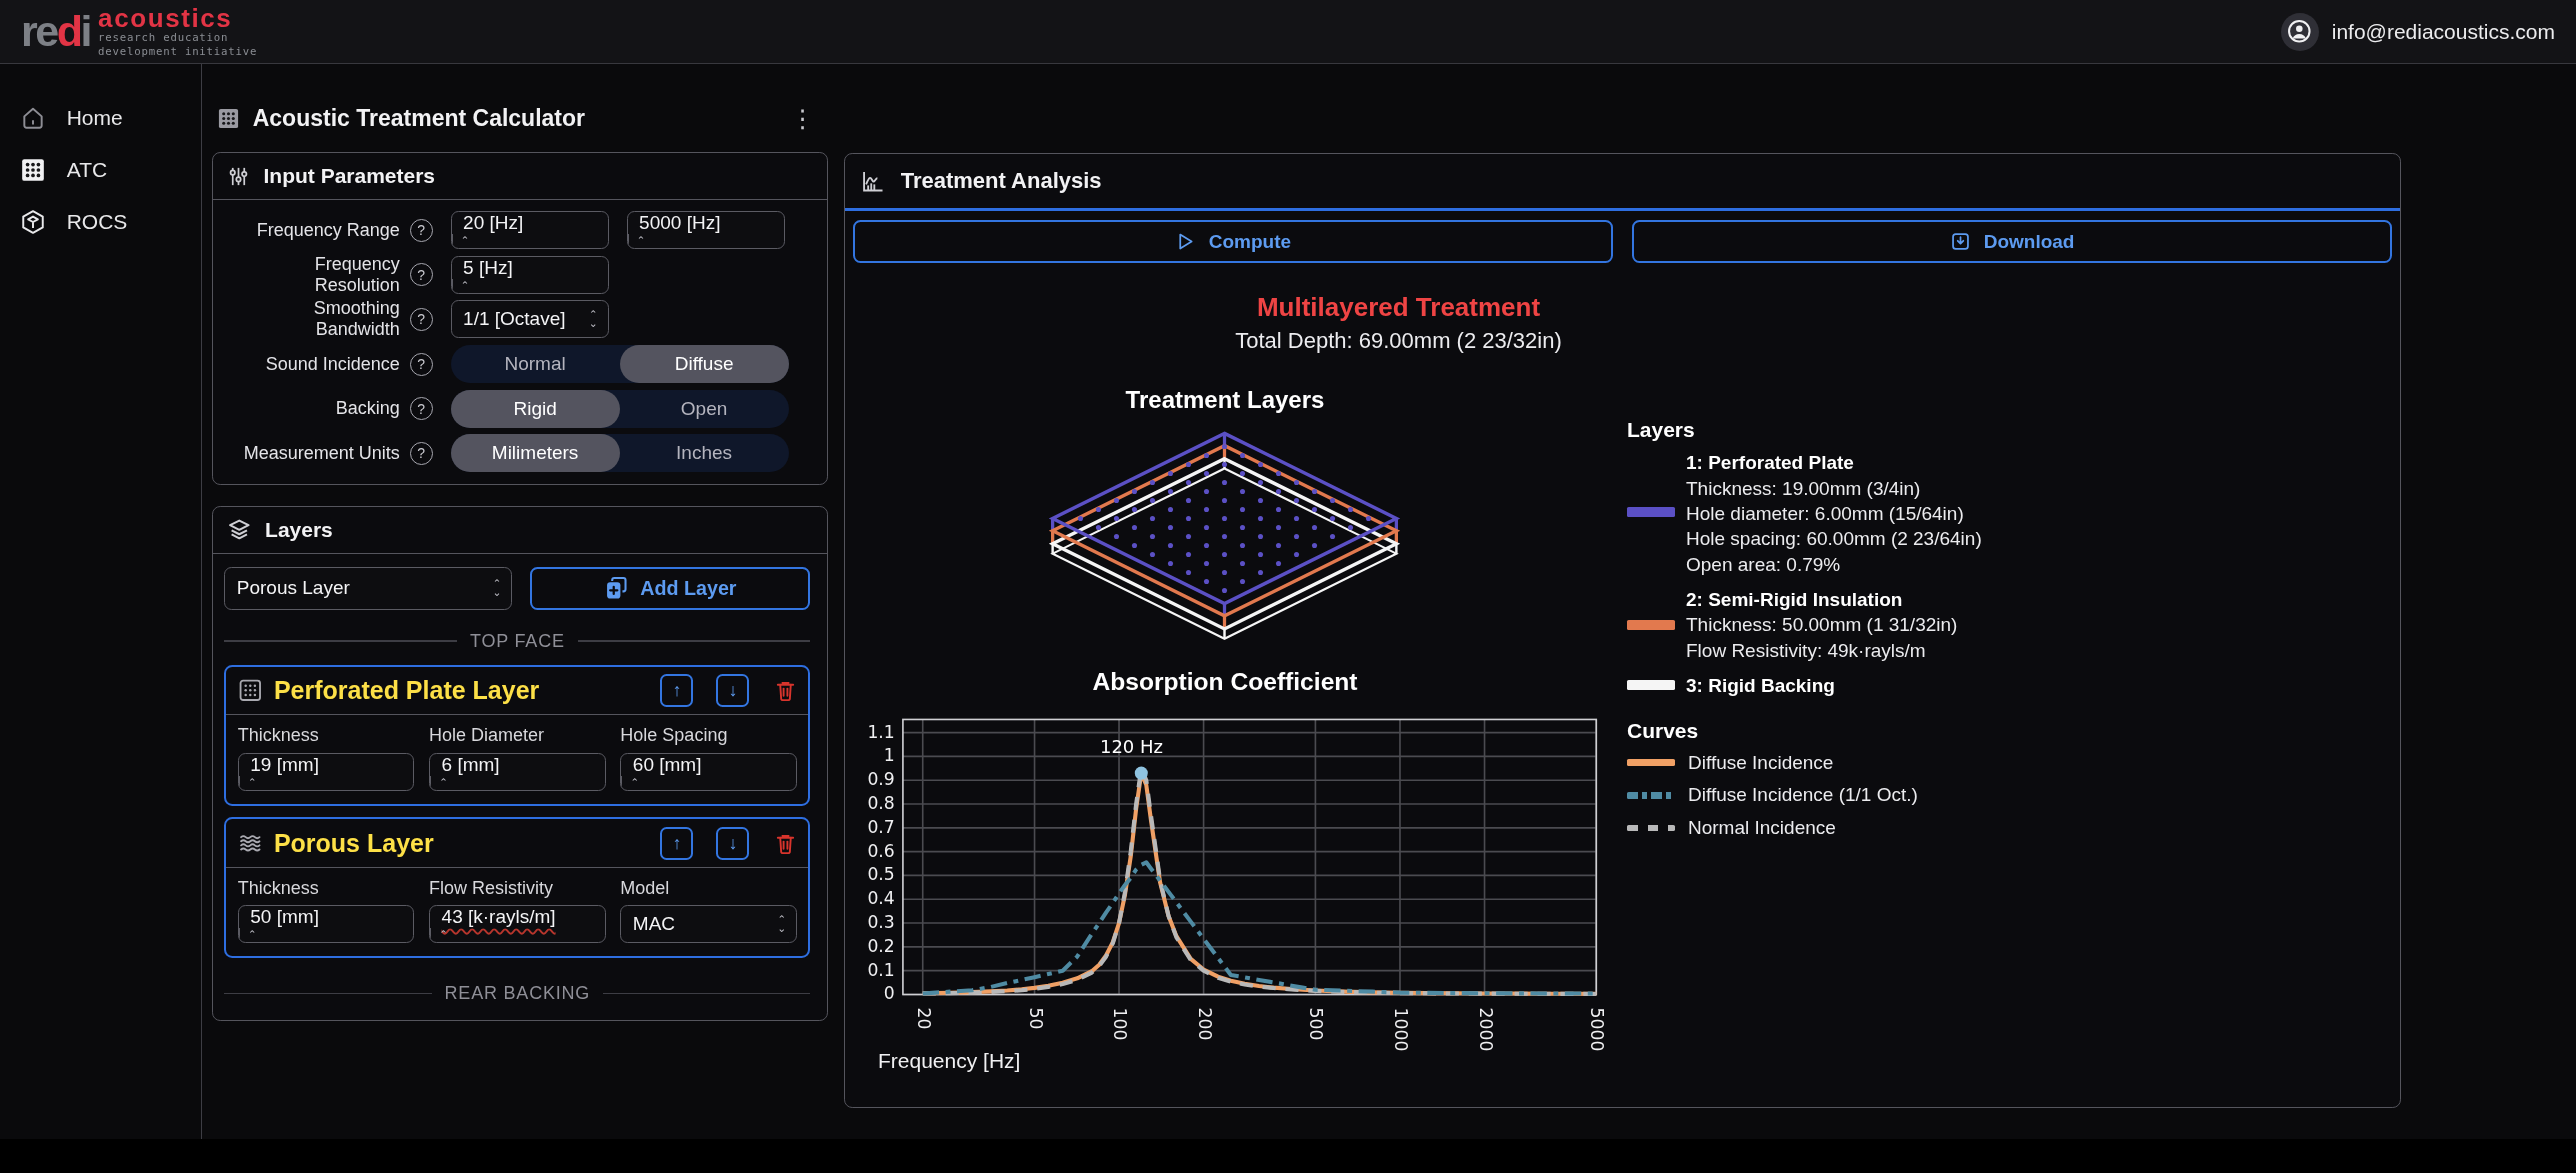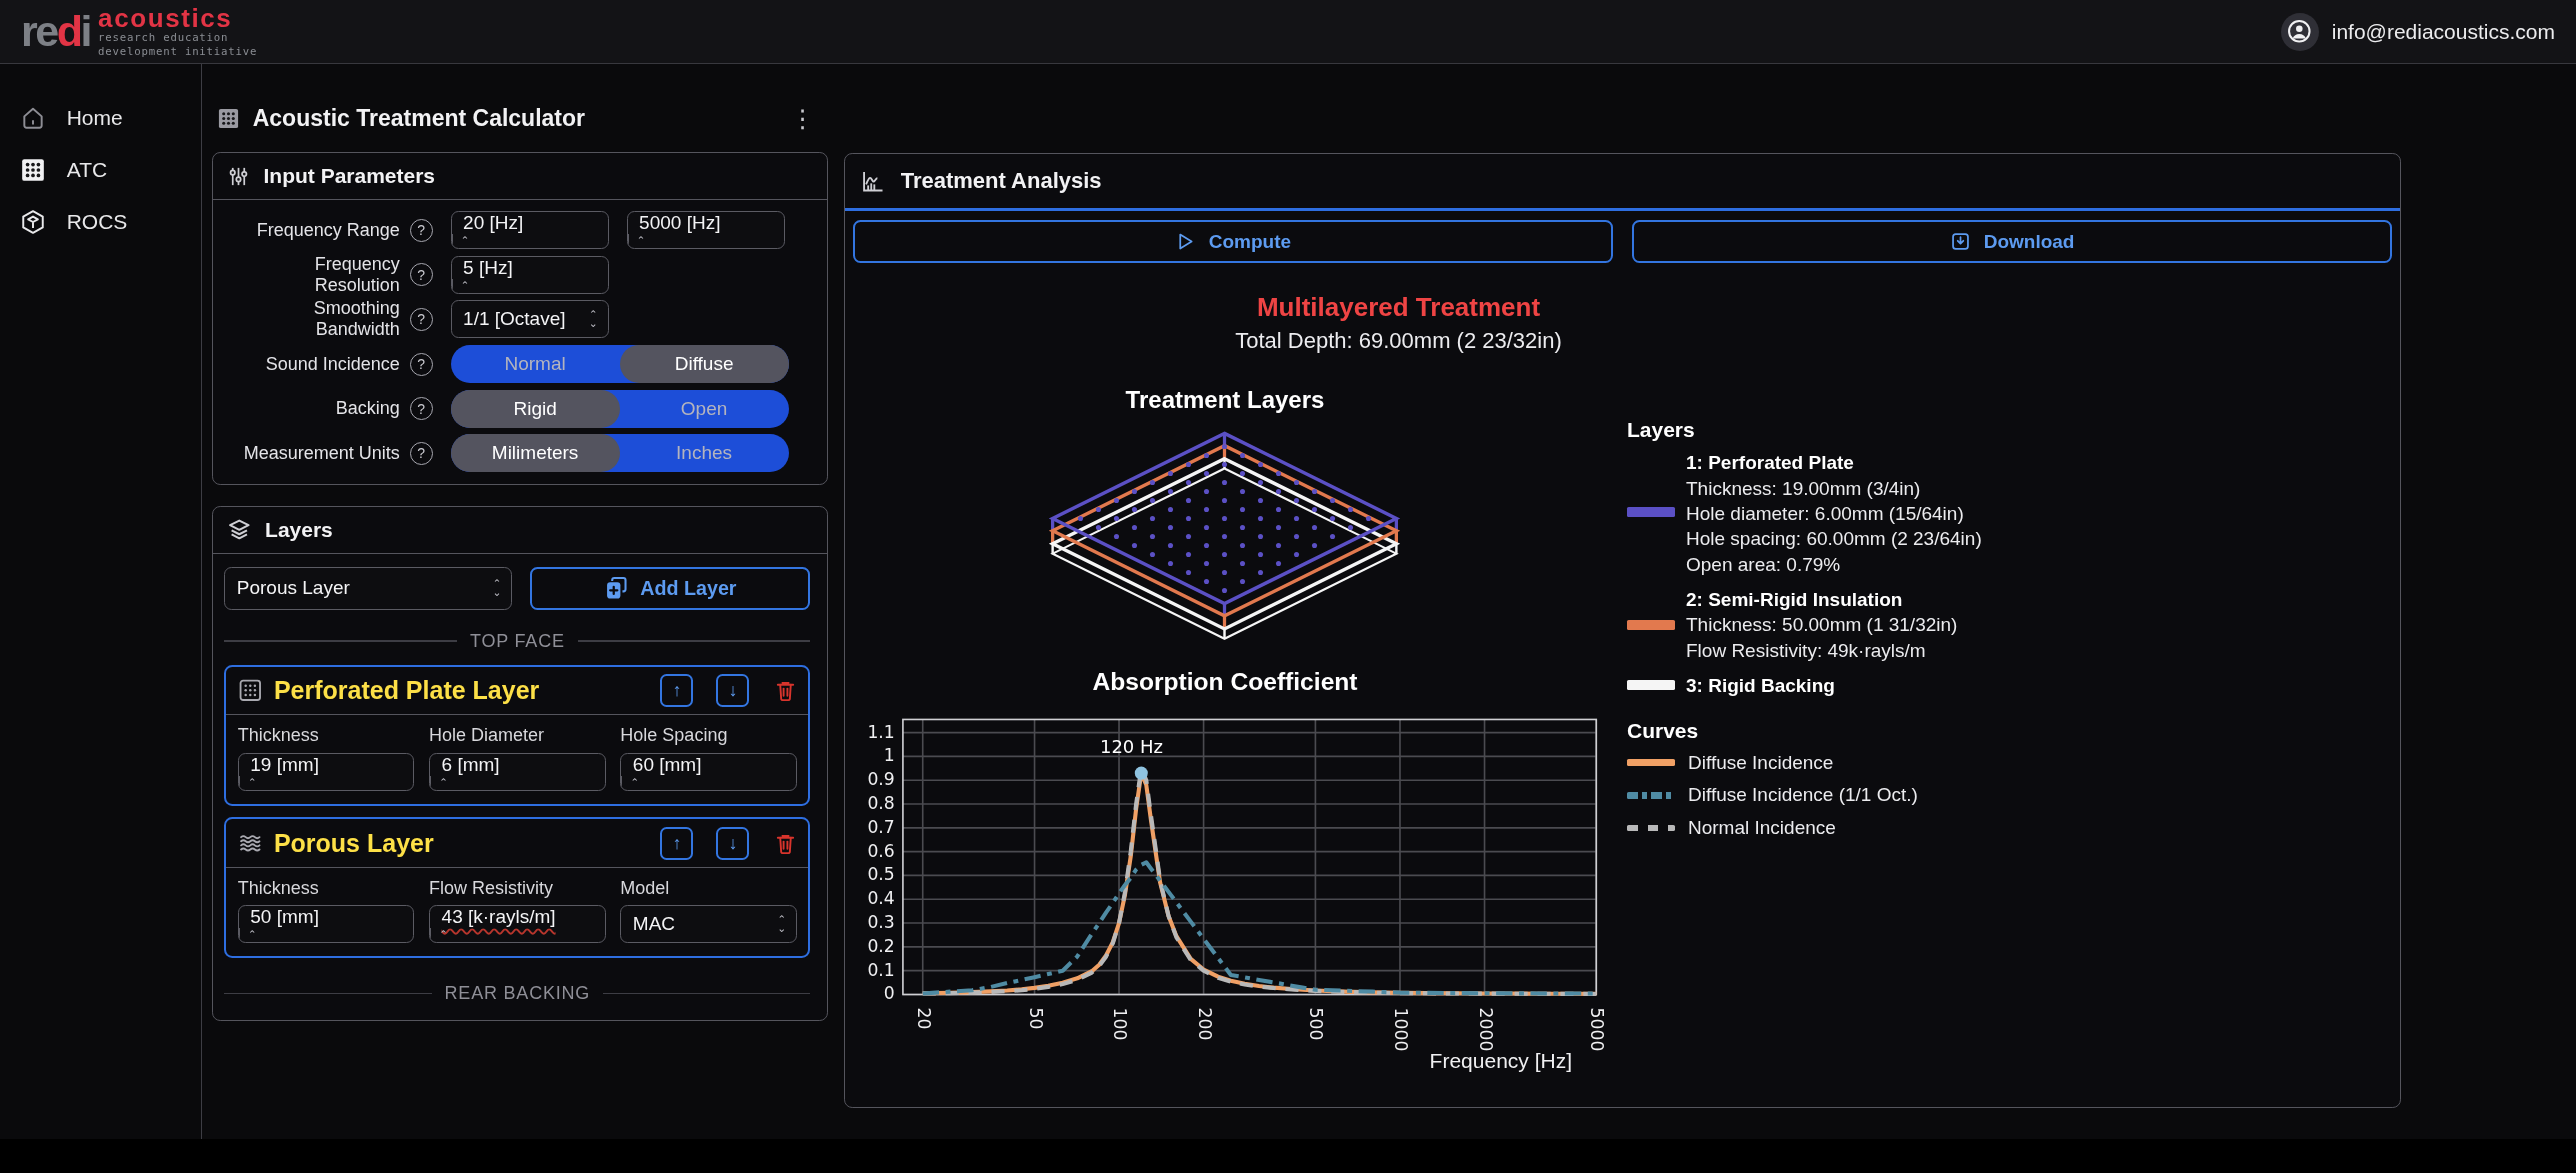--- a/index.html
+++ b/index.html
@@ -51,21 +51,21 @@
   .spin .val { flex:1; display:flex; align-items:center; padding-left:11.5px; font-size:19px; color:#f4f4f6; white-space:nowrap; }
   .spin .btns { width:26px; border-left:1.6px solid #5b5b63; display:flex; flex-direction:column; flex:none; }
   .spin .btns span { flex:1; display:flex; align-items:center; justify-content:center; font-size:10.7px; color:#bcbcc4; cursor:pointer; }
   .w190 { width:158px; flex:none; }
 
   .select { display:flex; align-items:center; height:38px; border:1.6px solid #5b5b63; border-radius:7.4px;
             background:#0d0d10; padding:0 9.8px 0 11.5px; cursor:pointer; }
   .select .val { flex:1; font-size:19px; color:#f4f4f6; }
   .select .ud { display:flex; flex-direction:column; line-height:9px; font-size:10.7px; color:#bcbcc4; }
 
-  .toggle { width:338px; height:38px; border-radius:19px; background:#1d4ed8; display:flex; }
+  .toggle { width:338px; height:38px; border-radius:19px; background:#0f172a; display:flex; }
   .tg-opt { flex:1; border-radius:19px; display:flex; align-items:center; justify-content:center;
             font-size:19px; color:#b4b4be; cursor:pointer; }
   .tg-opt.sel { background:#54545f; color:#fff; }
 
   
   .ly-body { padding:13px 16.4px 11.5px 11.5px; }
   .ly-toprow { display:flex; gap:18px; }
   .layer-select { width:288px; height:43px; flex:none; }
   .add-btn { flex:1; height:43px; border:2.5px solid #3375e0; border-radius:7.4px; background:transparent;
              display:flex; align-items:center; justify-content:center; gap:11.5px; cursor:pointer; }
@@ -113,21 +113,21 @@
   .cv-row { display:flex; align-items:center; gap:13px; margin-bottom:10.7px; }
   .csw { width:48px; height:6.6px; border-radius:1.6px; flex:none; }
   .csw.solid { background:#f0a065; }
   .csw.dashdot { background:repeating-linear-gradient(90deg,#4f8ba3 0 10.7px,transparent 10.7px 14.7px,#4f8ba3 14.7px 19.7px,transparent 19.7px 24px); }
   .csw.dashed { background:repeating-linear-gradient(90deg,#b9b9b9 0 10.7px,transparent 10.7px 20.5px); }
   .cv-lbl { font-size:19px; color:#ececef; }
 
   .chart-title { position:absolute; left:33px; top:514px; width:694px; text-align:center;
                  font-size:24.6px; font-weight:bold; color:#fff; }
   .chart-wrap { position:absolute; left:23px; top:554px; }
-  .xlabel { position:absolute; left:33px; top:895px; width:694px; text-align:right; font-size:21px; color:#f0f0f2; }
+  .xlabel { position:absolute; left:33px; top:895px; width:694px; text-align:left; font-size:21px; color:#f0f0f2; }
 
   
   .ytick { font-size:21px; fill:#f0f0f2; text-anchor:end; dominant-baseline:middle; font-family:"DejaVu Sans",sans-serif; }
   .xtick { font-size:21px; fill:#f0f0f2; text-anchor:start; dominant-baseline:middle; font-family:"DejaVu Sans",sans-serif; }
   .ann   { font-size:22px; fill:#fff; font-family:"DejaVu Sans",sans-serif; }
   .grid  { stroke:#4b4b50; stroke-width:2; }
   .frame { stroke:#cfcfd3; stroke-width:2; fill:none; }
 </style>
 </head>
 <body>

